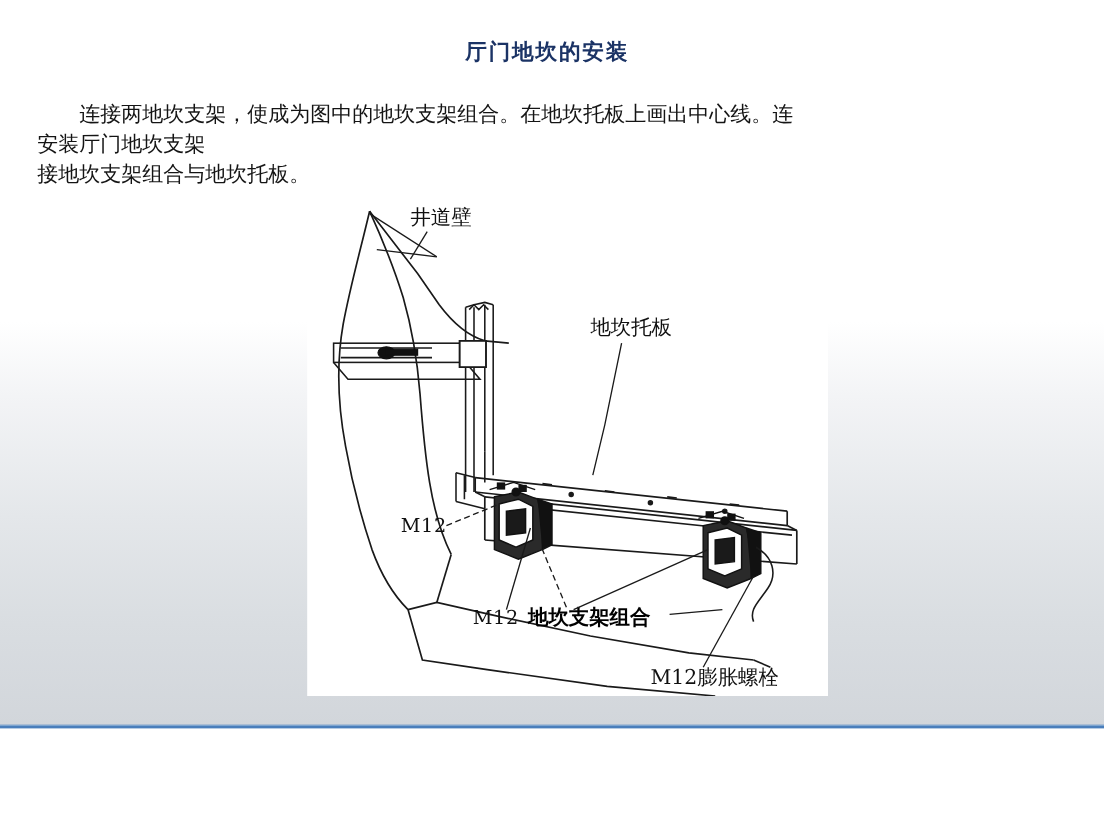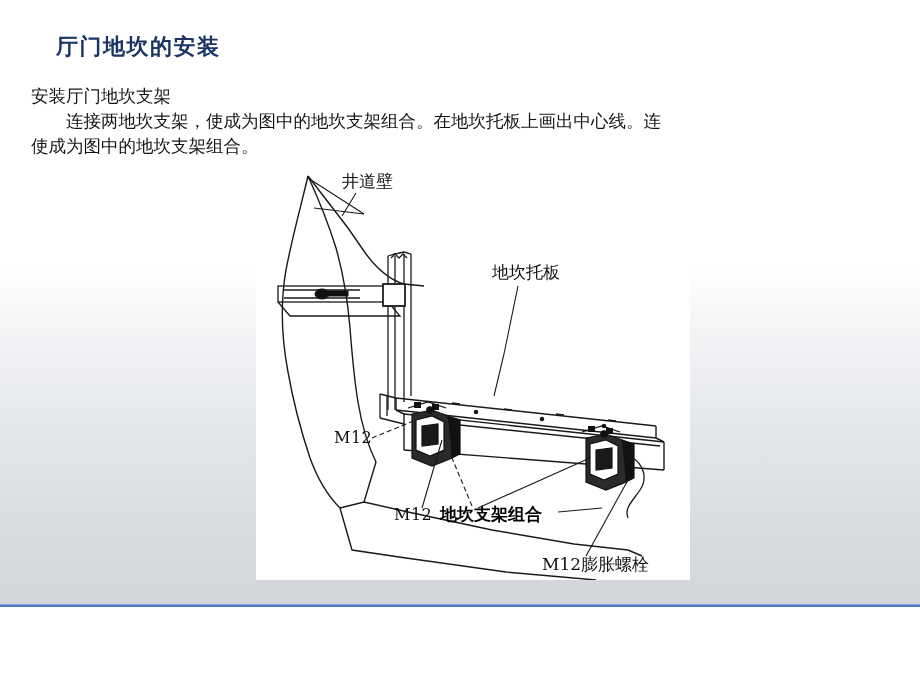--- a/index.html
+++ b/index.html
@@ -32,26 +32,27 @@
   
   #title-block {
     position: absolute;
     left: 56px;
     top: 34px;
     width: 800px;
   }
   #page-title {
     margin: 0;
     font-family: "DejaVu Sans", "Liberation Sans", sans-serif;
-    font-size: 22px;
+    font-size: 18px;
     font-weight: bold;
     color: #1b3365;
     letter-spacing: 1.5px;
     line-height: 1.15;
     white-space: nowrap;
+    text-align: center;
   }
 
   
   #body-block {
     position: absolute;
     left: 31px;
     top: 84px;
     width: 860px;
     font-family: "DejaVu Serif", "Liberation Serif", serif;
     font-size: 17.5px;
@@ -117,23 +118,23 @@
 </head>
 <body>
 
 <div id="slide">
 
   <div id="title-block">
     <h1 id="page-title">厅门地坎的安装</h1>
   </div>
 
   <div id="body-block">
+    <div class="body-line body-para">　　连接两地坎支架，使成为图中的地坎支架组合。在地坎托板上画出中心线。连</div>
     <div class="body-line">安装厅门地坎支架</div>
-    <div class="body-line body-para">　　连接两地坎支架，使成为图中的地坎支架组合。在地坎托板上画出中心线。连</div>
-    <div class="body-line">使成为图中的地坎支架组合。</div>
+    <div class="body-line">接地坎支架组合与地坎托板。</div>
   </div>
 
   <div id="figure-box">
     <svg id="figure-svg" viewBox="0 0 434 422" xmlns="http://www.w3.org/2000/svg">
 
       <g fill="none" stroke="#1a1a1a" stroke-width="1.4">
         <path d="M52,18 C44,52 36,80 30,112 C24,146 26,182 32,214
                  C38,248 46,276 54,300 C62,322 72,338 84,350"></path>
         <path d="M52,18 C62,40 72,64 80,90 C88,118 92,146 94,170
                  C96,196 98,220 102,244 C106,268 112,288 120,304"></path>

